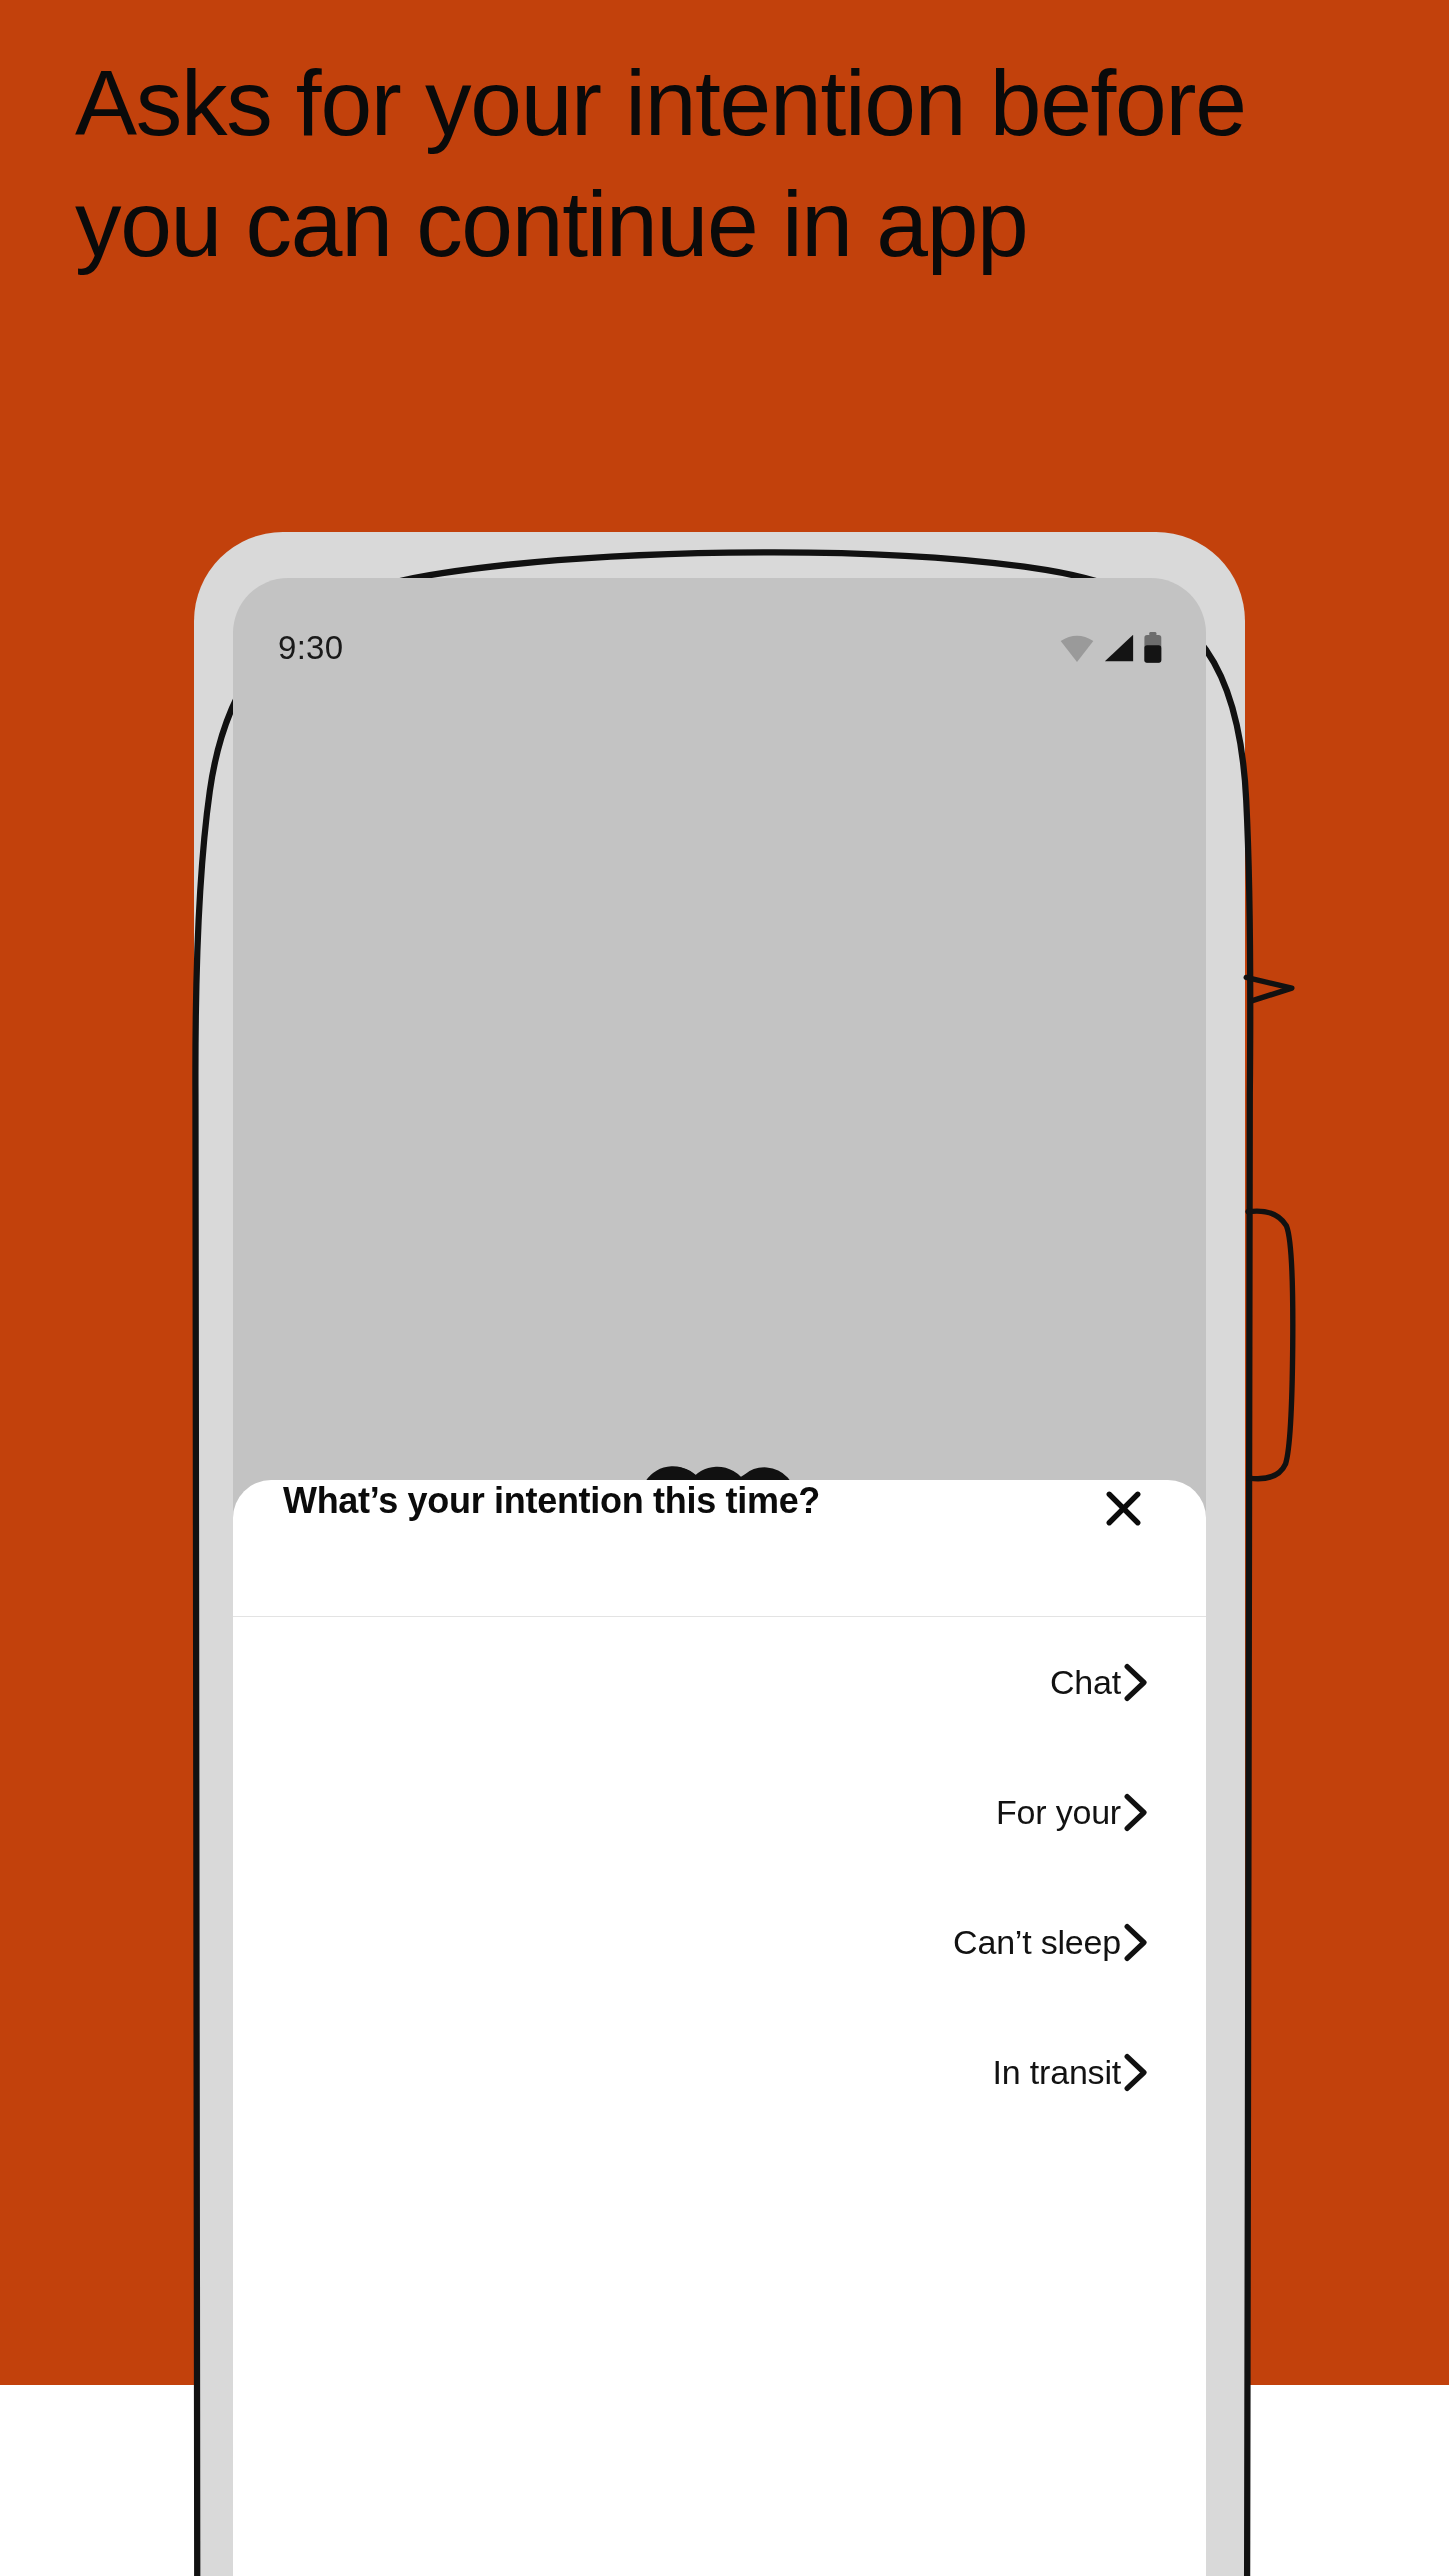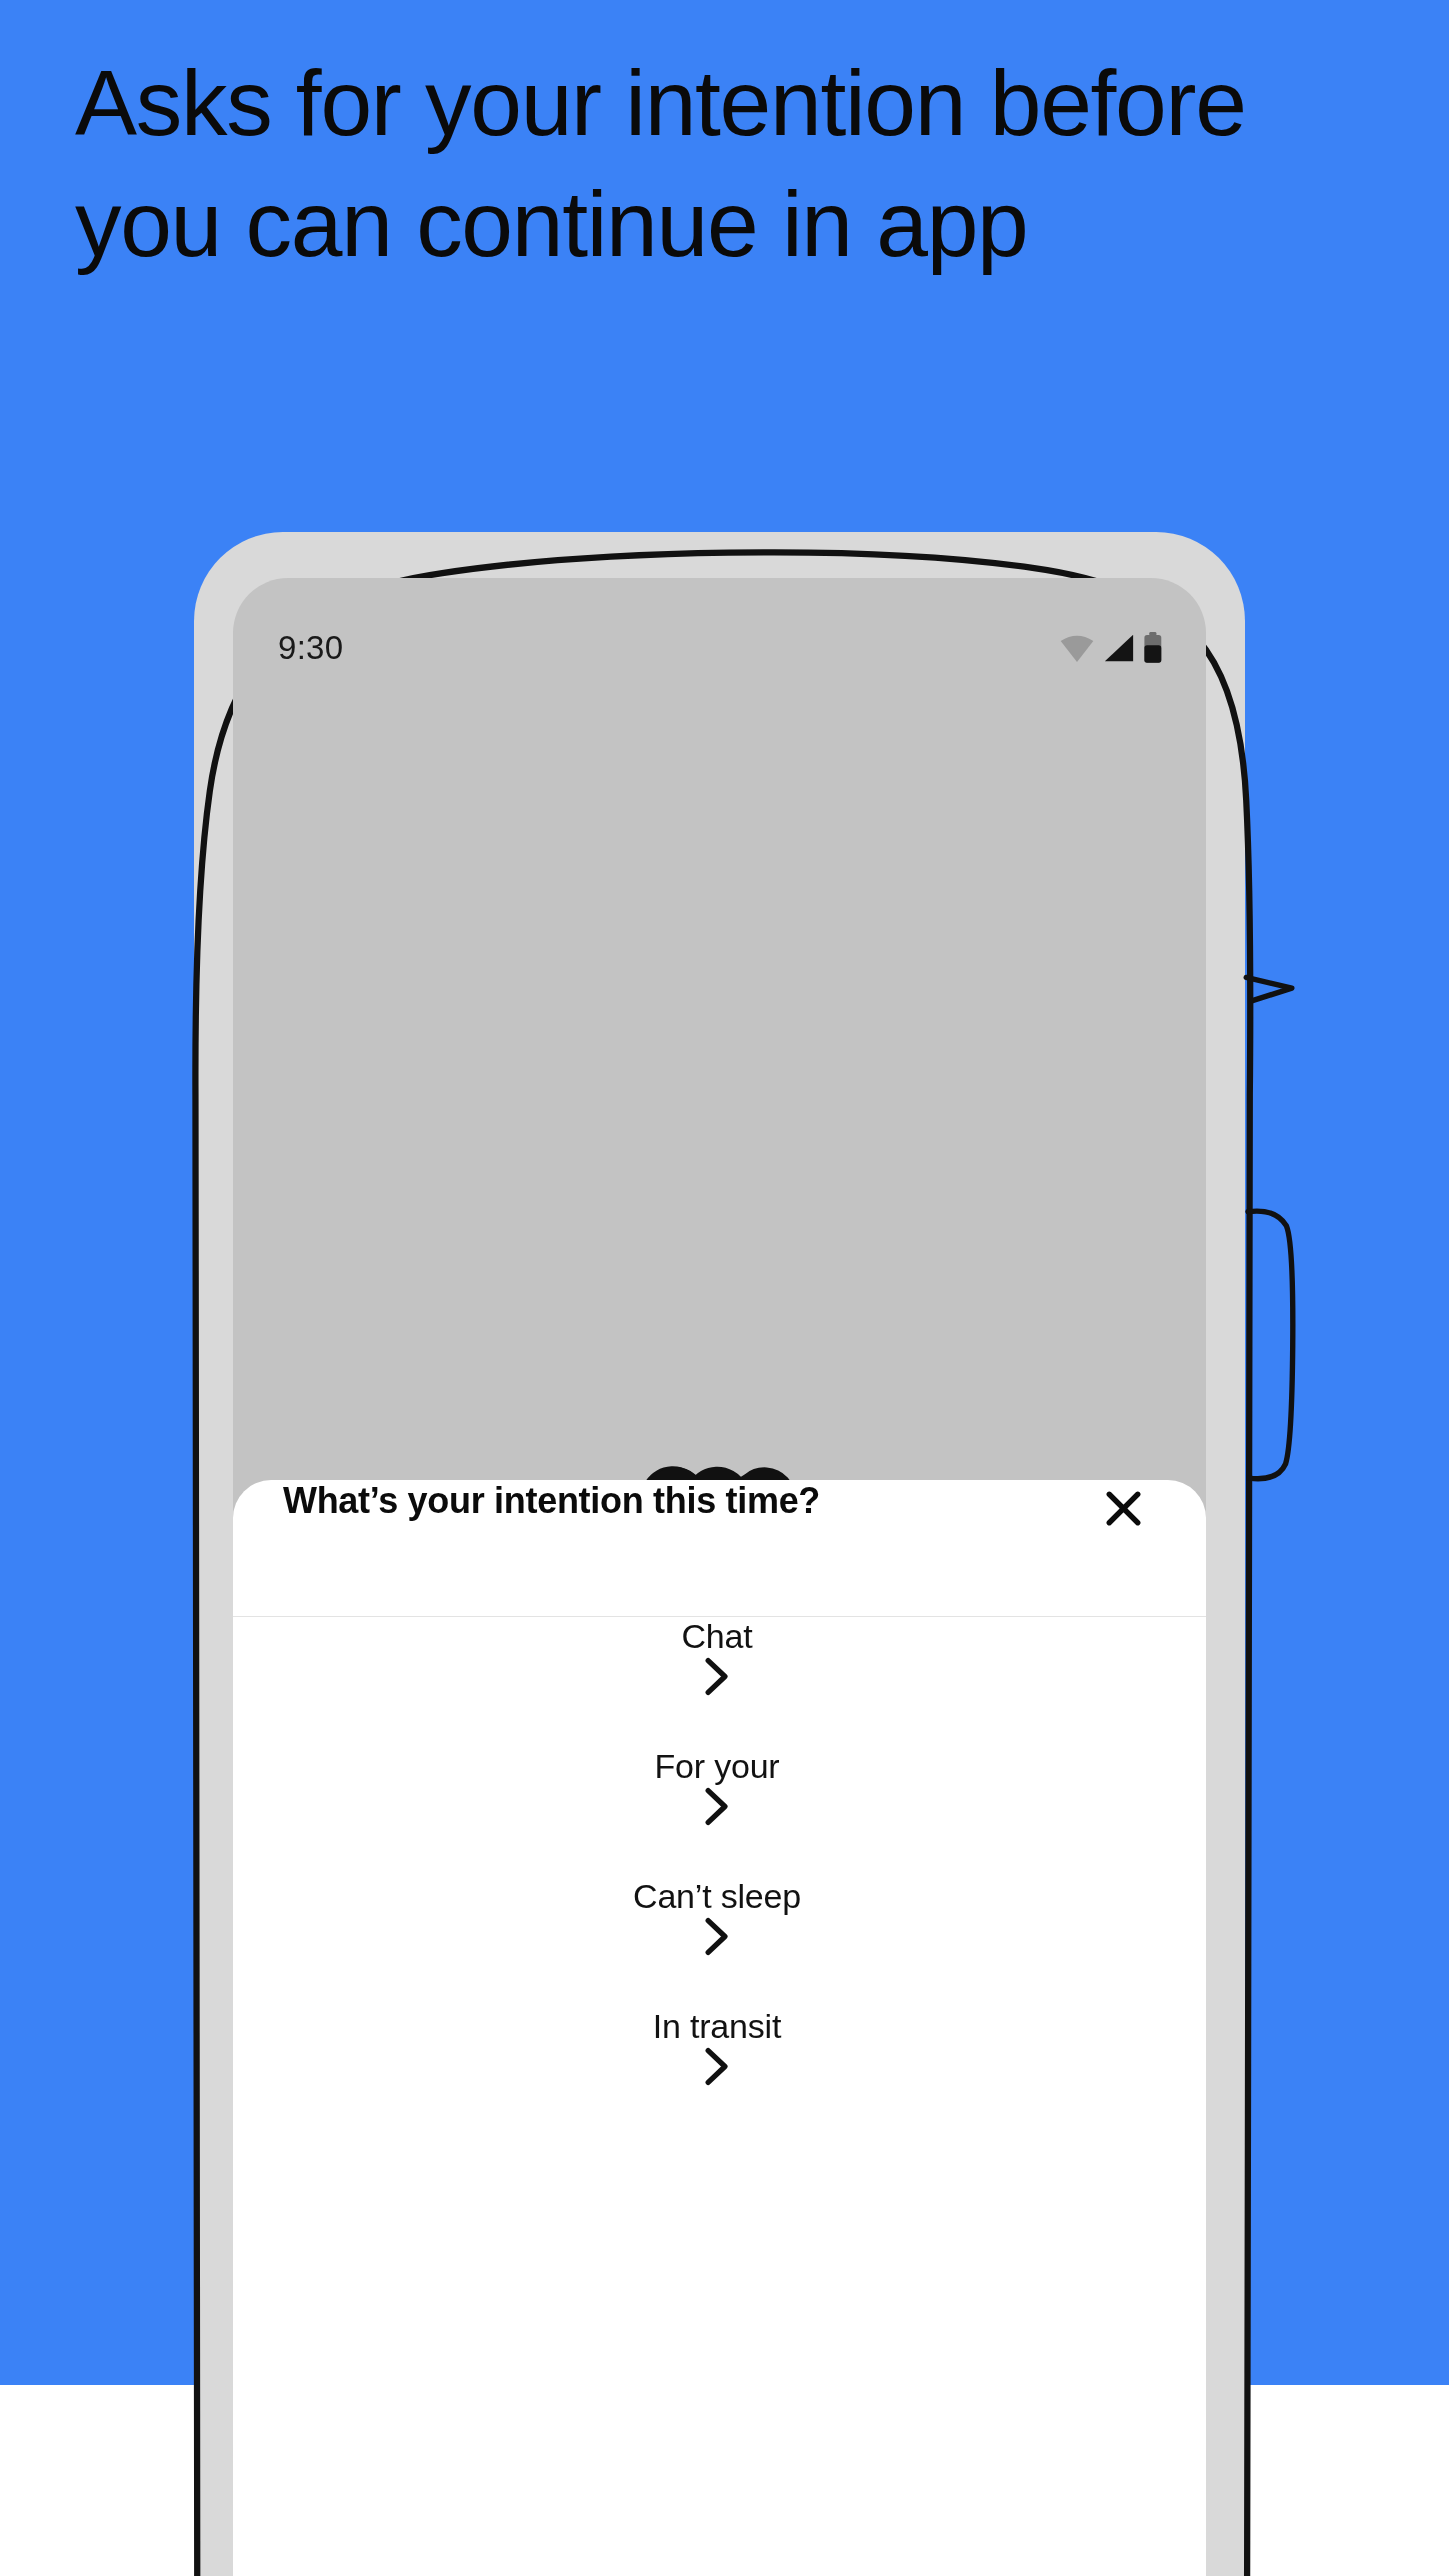--- a/index.html
+++ b/index.html
@@ -9,21 +9,21 @@
     height: 2576px;
     background: #ffffff;
     font-family: "Liberation Sans", sans-serif;
     overflow: hidden;
   }
 
   #page {
     position: relative;
     width: 1449px;
     height: 2385px;
-    background: #3b82f6;
+    background: #c2410c;
   }
 
   
   .headline {
     position: absolute;
     left: 75px;
     top: 43px;
     width: 1270px;
     font-size: 93px;
     line-height: 1.30;
@@ -152,25 +152,24 @@
     background: none;
     border: none;
   }
 
   .sheet-list { padding: 0; }
 
   .list-row {
     height: 130px;
     display: flex;
     align-items: center;
-    justify-content: flex-start;
+    justify-content: flex-end;
     padding: 0 55px 0 50px;
     cursor: pointer;
     background: #ffffff;
-    flex-direction: column;
   }
   .list-label {
     font-size: 34px;
     color: #121212;
     letter-spacing: -0.2px;
     font-family: "Liberation Sans", sans-serif;
   }
   .chev {
     width: 30px;
     height: 41px;

